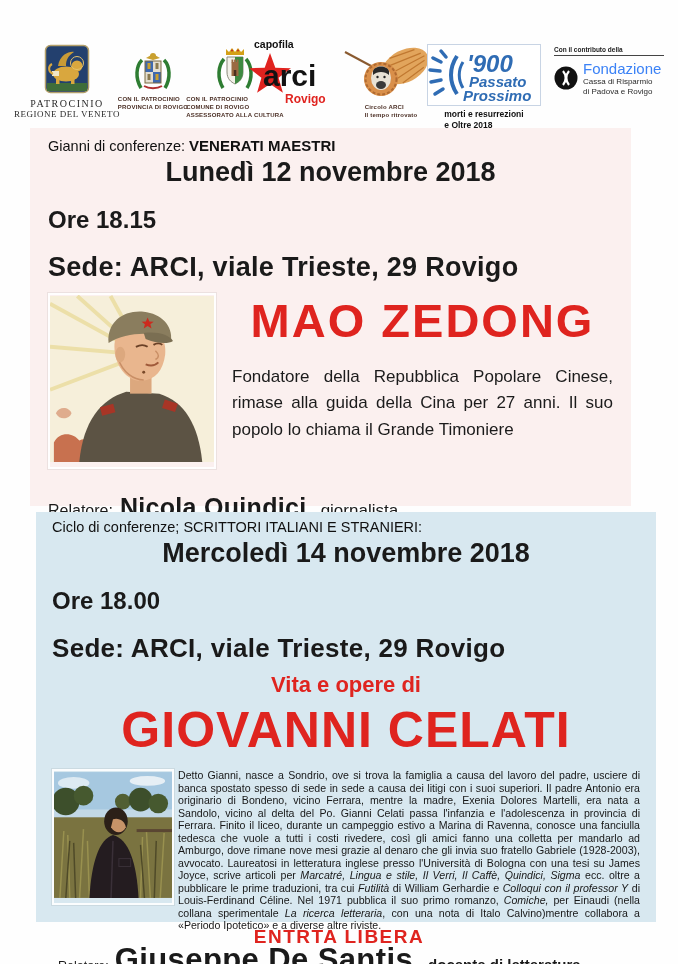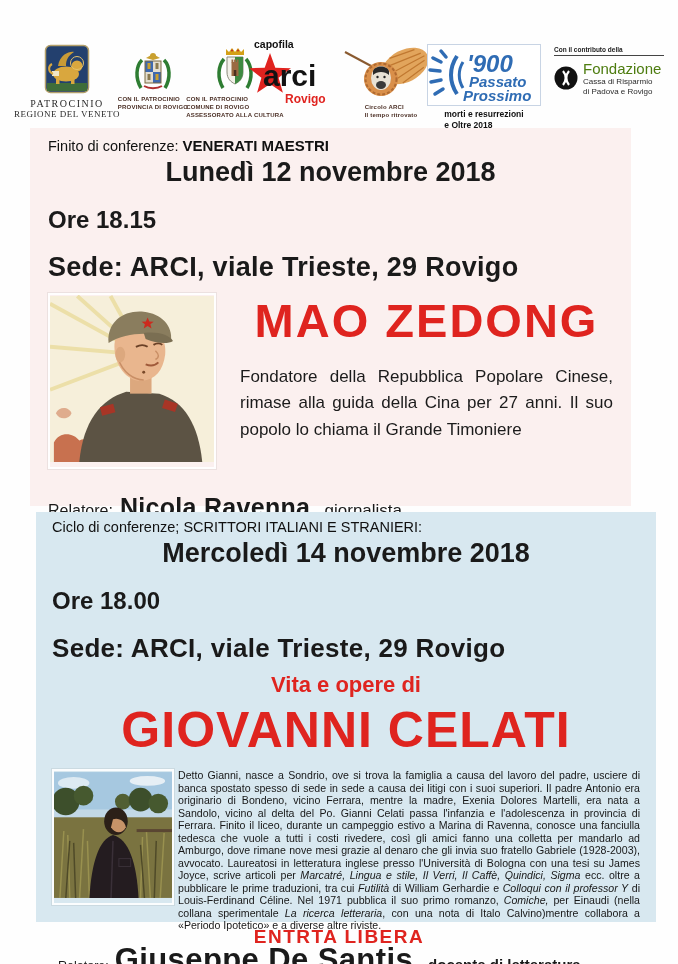--- a/index.html
+++ b/index.html
@@ -23,38 +23,38 @@
   .lg-fond   { left:554px; top:16px; width:110px; align-items:flex-start; text-align:left; }
 
   .serif-cap { font-family:"Liberation Serif", serif; color:#2b2b2b; }
   .veneto-cap1 { font-size:10px; letter-spacing:1.5px; margin-top:4px; }
   .veneto-cap2 { font-size:9px;  letter-spacing:.5px; }
   .tiny-cap { font-size:6px; font-weight:bold; color:#4a2e24; line-height:1.35; margin-top:3px; letter-spacing:.2px; }
   .capofila { font-size:10.5px; font-weight:bold; color:#111; margin-left:6px; margin-bottom:1px; }
   .n900-cap { font-size:8.5px; font-weight:bold; color:#111; line-height:1.3; margin-top:3px; }
   .fond-pre { font-size:6.5px; font-weight:bold; color:#222; border-bottom:1px solid #444; padding-bottom:2px; width:100%; }
   .fond-row { display:flex; align-items:center; gap:5px; margin-top:4px; }
-  .fond-name { font-size:15px; color:#4d7c0f; }
+  .fond-name { font-size:15px; color:#3b82f6; }
   .fond-sub { font-size:8px; color:#2a2a2a; line-height:1.2; }
 
   
   .sec1 { position:absolute; left:30px; top:128px; width:601px; height:378px;
           background:#fbf0ef; padding:9px 18px 0 18px; }
   .sec2 { position:absolute; left:36px; top:512px; width:620px; height:410px;
           background:#d8e8f0; padding:7px 16px 0 16px; }
 
   .series { font-size:14.5px; color:#111; }
   .series b { font-size:15px;text-align:right; }
   .evdate { text-align:center; font-size:27px; font-weight:800; margin:3px 0 7px; }
   .evtime { font-size:24px; font-weight:800; margin:18px 0; }
   .evvenue { font-size:27px; font-weight:800; letter-spacing:.3px; margin:2px 0 10px; }
   .sec2 .evvenue { font-size:26px; margin-bottom:6px; }
   .red { color:#df241f; }
 
-  .mao-row { display:flex; gap:24px; margin-top:2px; }
+  .mao-row { display:flex; gap:16px; margin-top:2px; }
   .photo-frame { flex:none; border:2px solid rgba(255,255,255,.9); box-shadow:0 0 0 1px rgba(0,0,0,.06); }
   .mao-col { flex:1; min-width:0; }
   .ev1-title { font-size:47px; font-weight:900; letter-spacing:2px; text-align:center; margin:0 0 16px; }
   .ev1-desc { font-size:17px; line-height:1.55; text-align:justify; color:#1b1b1b; }
 
   .speaker { display:flex; align-items:baseline; gap:7px; margin-top:24px; }
   .spk-label { font-size:16px; }
   .spk-name { font-size:25px; font-weight:900; letter-spacing:.3px; }
   .spk-role { font-size:17px; }
 
@@ -204,21 +204,21 @@
           <div class="fond-name">Fondazione</div>
           <div class="fond-sub">Cassa di Risparmio</div>
           <div class="fond-sub">di Padova e Rovigo</div>
         </div>
       </div>
     </div>
   </div>
 
   <section class="sec1">
     <div class="series">
-      <span>Finito di conferenze: </span><b>VENERATI MAESTRI</b>
+      <span>Gianni di conferenze: </span><b>VENERATI MAESTRI</b>
     </div>
     <div class="evdate">Lunedì 12 novembre 2018</div>
     <div class="evtime">Ore 18.15</div>
     <div class="evvenue">Sede: ARCI, viale Trieste, 29 Rovigo</div>
 
     <div class="mao-row">
       <div class="photo-frame">
         <svg width="164" height="168" viewBox="0 0 168 170">
           <rect width="168" height="170" fill="#f6efda"></rect>
           <g stroke="#ecdfa8" stroke-width="4">
@@ -248,21 +248,21 @@
         </svg>
       </div>
       <div class="mao-col">
         <h1 class="ev1-title red">MAO ZEDONG</h1>
         <p class="ev1-desc">Fondatore della Repubblica Popolare Cinese, rimase alla guida della Cina per 27 anni. Il suo popolo lo chiama il Grande Timoniere</p>
       </div>
     </div>
 
     <div class="speaker">
       <span class="spk-label">Relatore:</span>
-      <span class="spk-name">Nicola Ravenna,</span>
+      <span class="spk-name">Nicola Quindici,</span>
       <span class="spk-role">giornalista</span>
     </div>
   </section>
 
   <section class="sec2">
     <div class="series">
       <span>Ciclo di conferenze; </span><span>SCRITTORI ITALIANI E STRANIERI:</span>
     </div>
     <div class="evdate">Mercoledì 14 novembre 2018</div>
     <div class="evtime">Ore 18.00</div>

